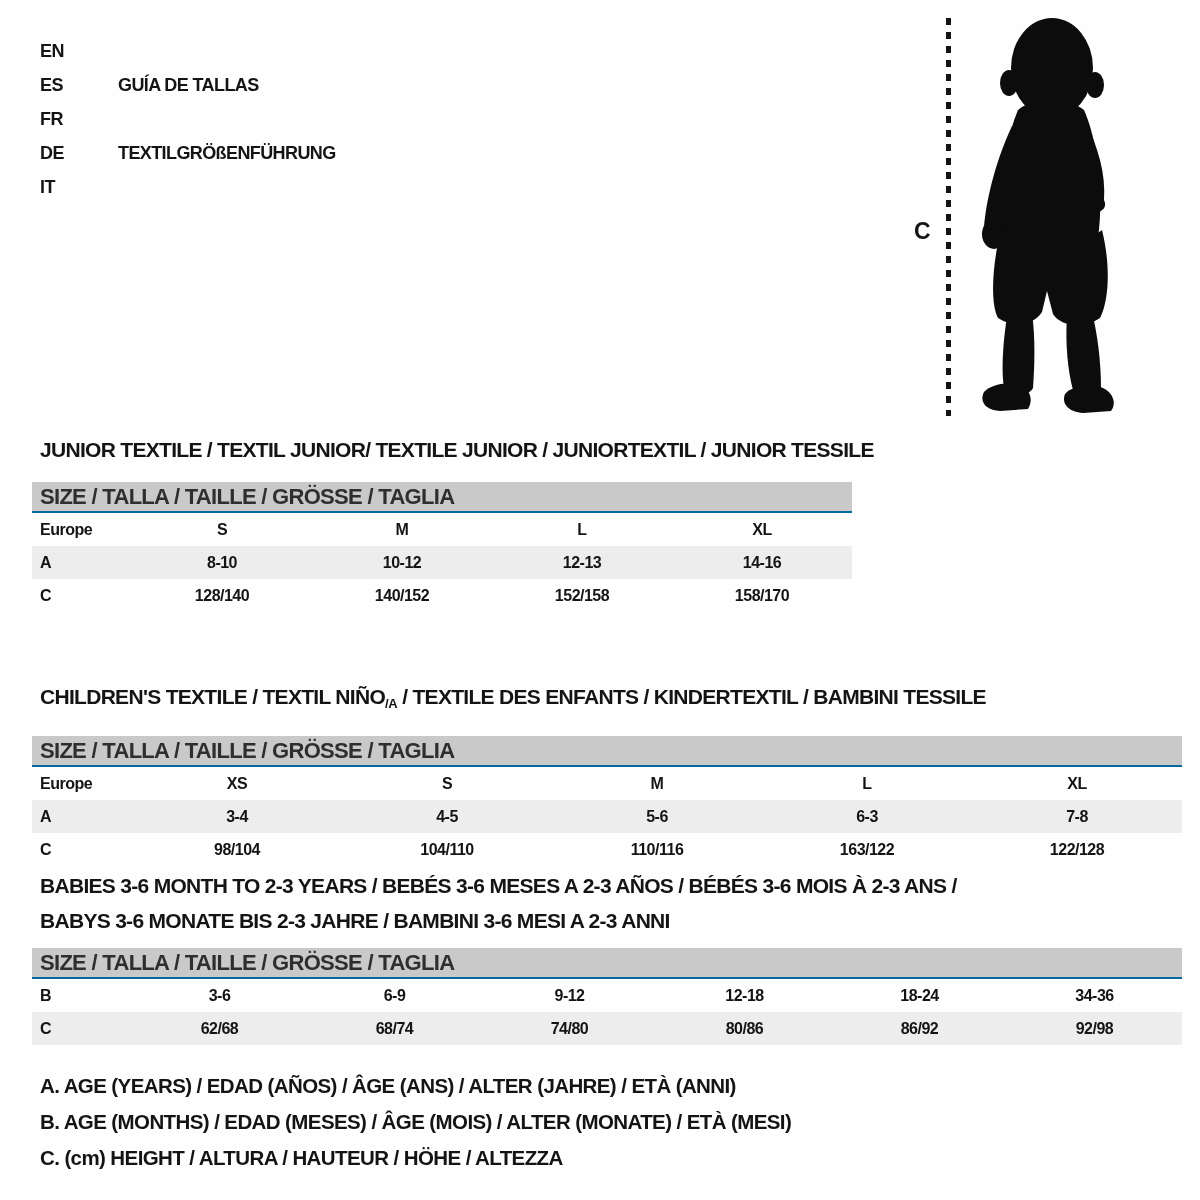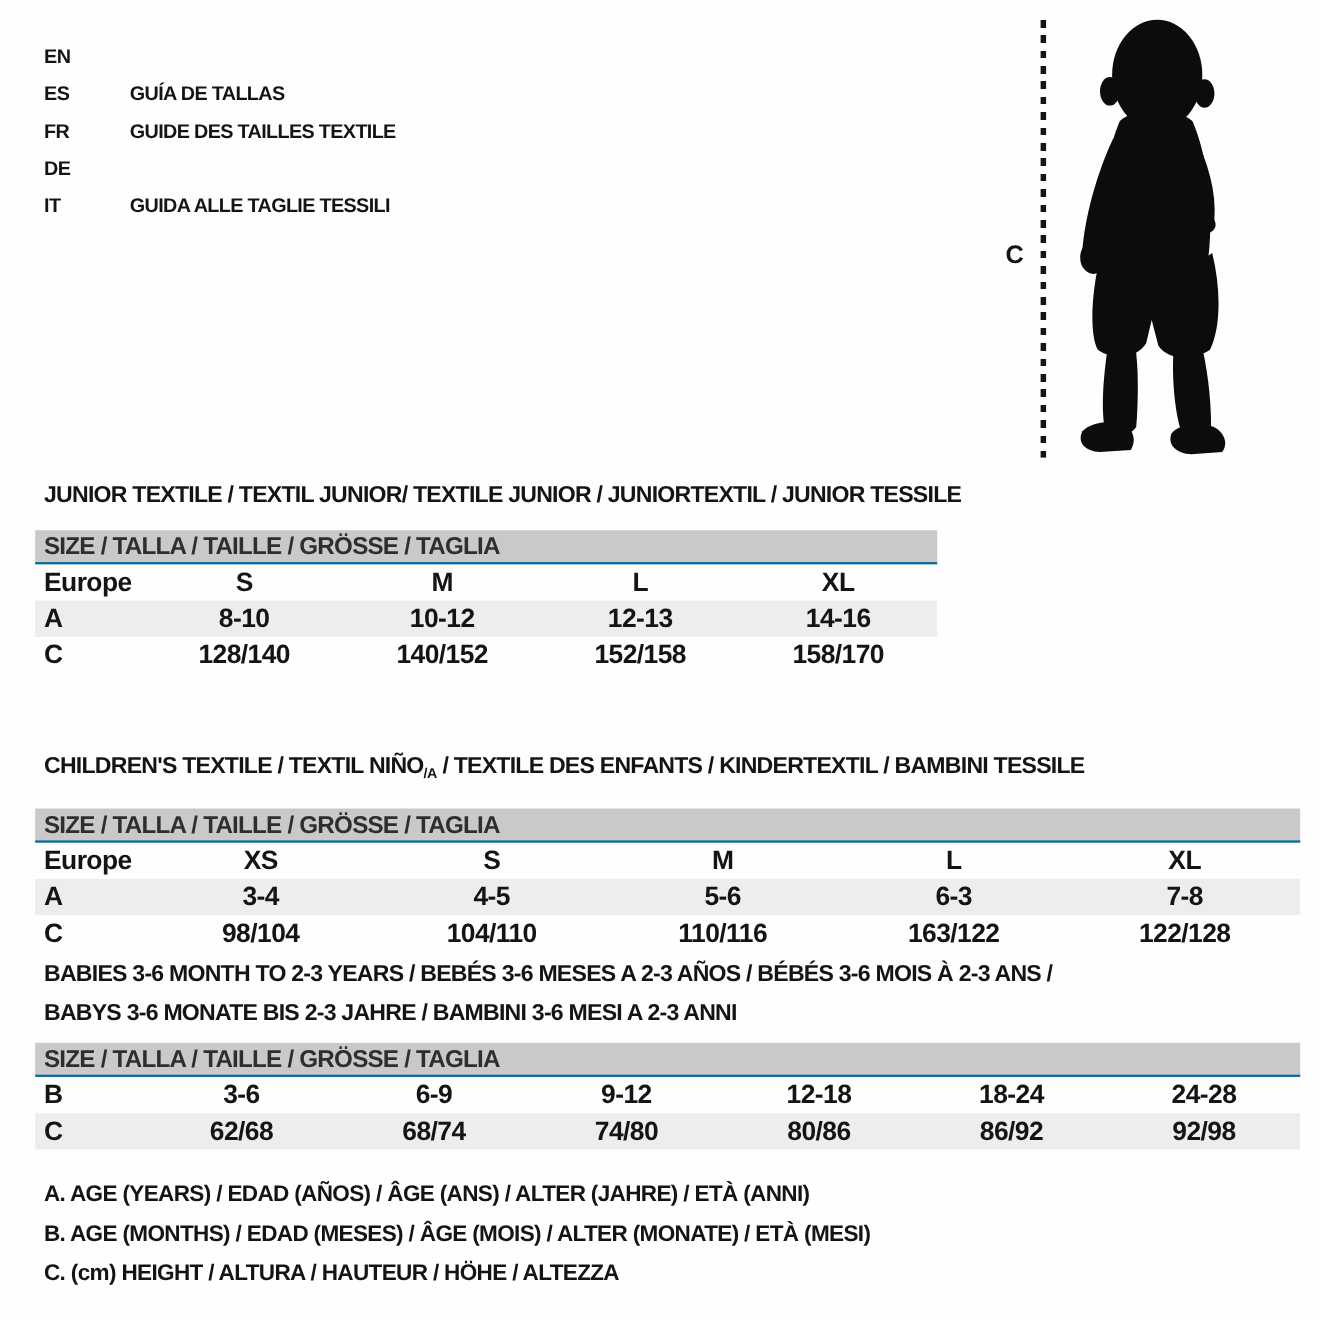--- a/index.html
+++ b/index.html
@@ -34,21 +34,21 @@
 
   
   .section{position:absolute;left:32px;}
   .sec-title{font-size:21px;letter-spacing:-0.7px;line-height:35px;padding-left:8px;white-space:nowrap;}
   .sub-small{font-size:13px;vertical-align:-4px;letter-spacing:-0.5px;}
   .size-bar{
     height:31px;background:var(--c-bar);border-bottom:2px solid #0369a1;
     display:flex;align-items:center;padding-left:8px;
     font-size:22px;color:#2e2e2e;letter-spacing:-0.7px;
   }
-  .trow{display:grid;height:33px;align-items:center;font-size:24px;letter-spacing:-0.5px;}
+  .trow{display:grid;height:33px;align-items:center;font-size:16px;letter-spacing:-0.5px;}
   .trow.cols4{grid-template-columns:100px repeat(4,1fr);}
   .trow.cols5{grid-template-columns:100px repeat(5,1fr);}
   .trow.cols6{grid-template-columns:100px repeat(6,1fr);}
   .trow .tlabel{padding-left:8px;text-align:left;}
   .trow .tcell{text-align:center;}
   .trow.shade{background:var(--c-shade);}
   #sec-junior{top:432px;width:820px;}
   #sec-junior .sec-title{margin-bottom:15px;}
   #sec-children{top:640px;width:1150px;margin-top:39px;}
   #sec-children .sec-title{margin-bottom:15px;}
@@ -65,28 +65,27 @@
 <div class="lang-list">
   <div class="lang-row">
     <span class="lang-code">EN</span>
   </div>
   <div class="lang-row">
     <span class="lang-code">ES</span>
     <span class="lang-label cond">GUÍA DE TALLAS</span>
   </div>
   <div class="lang-row">
     <span class="lang-code">FR</span>
-    <span class="lang-label cond">GUIDE DES TAILLES TEXTILE</span>
   </div>
   <div class="lang-row">
     <span class="lang-code">DE</span>
+    <span class="lang-label cond">TEXTILGRÖßENFÜHRUNG</span>
   </div>
   <div class="lang-row">
     <span class="lang-code">IT</span>
-    <span class="lang-label cond">GUIDA ALLE TAGLIE TESSILI</span>
   </div>
 </div>
 
 <div class="measure-line"></div>
 <div class="measure-label">C</div>
 <svg class="baby-svg" width="178" height="408" viewBox="0 0 178 408">
   <g fill="#0c0c0c">
     <ellipse cx="90" cy="60" rx="41" ry="50"></ellipse>
     <ellipse cx="47" cy="75" rx="9" ry="13"></ellipse>
     <ellipse cx="133" cy="77" rx="9" ry="13"></ellipse>
@@ -169,21 +168,21 @@
   <div class="size-bar">
     <span>SIZE / TALLA / TAILLE / GRÖSSE / TAGLIA</span>
   </div>
   <div class="trow cols6">
     <span class="tlabel">B</span>
     <span class="tcell">3-6</span>
     <span class="tcell">6-9</span>
     <span class="tcell">9-12</span>
     <span class="tcell">12-18</span>
     <span class="tcell">18-24</span>
-    <span class="tcell">24-28</span>
+    <span class="tcell">34-36</span>
   </div>
   <div class="trow cols6 shade">
     <span class="tlabel">C</span>
     <span class="tcell">62/68</span>
     <span class="tcell">68/74</span>
     <span class="tcell">74/80</span>
     <span class="tcell">80/86</span>
     <span class="tcell">86/92</span>
     <span class="tcell">92/98</span>
   </div>

